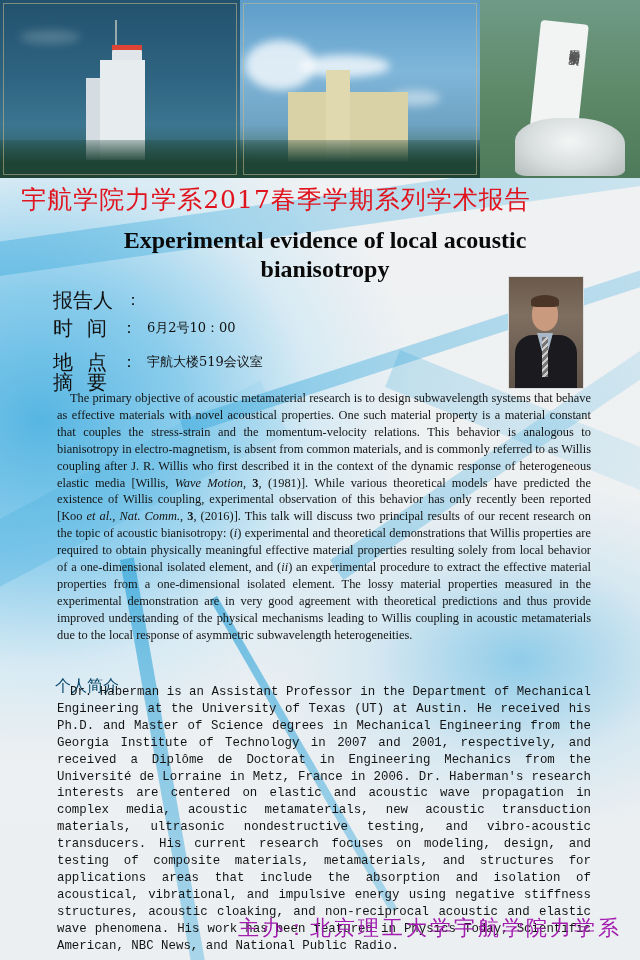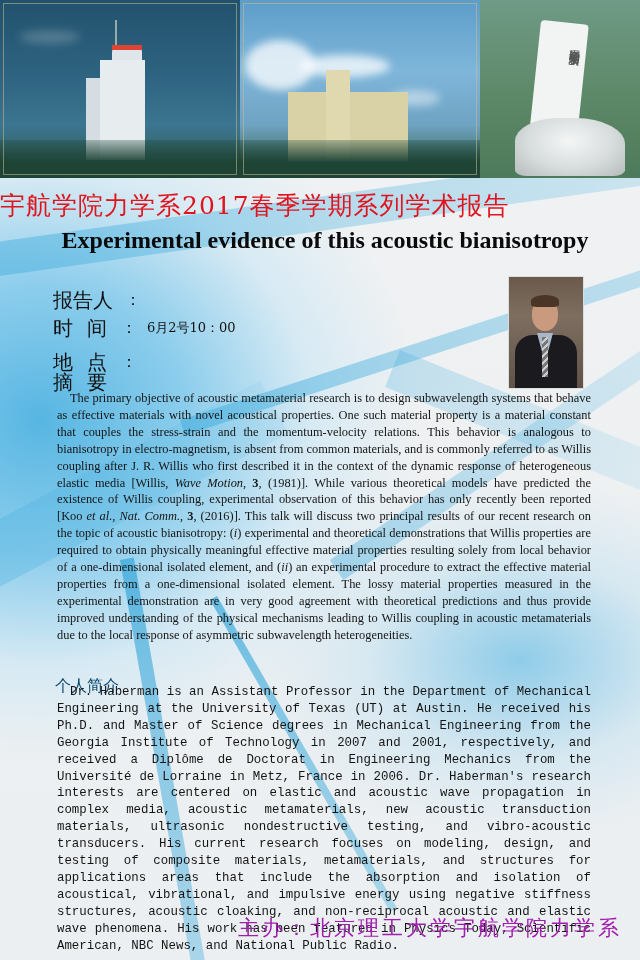--- a/index.html
+++ b/index.html
@@ -41,21 +41,21 @@
   .trees { position:absolute; left:0; bottom:0; width:100%; height:38px; background:linear-gradient(180deg, rgba(30,70,60,0.3), #1e4436 60%); }
   .bldg2 { position:absolute; left:48px; top:92px; width:120px; height:70px; background:#d9d2a6; }
   .bldg2b { position:absolute; left:86px; top:70px; width:24px; height:92px; background:#e0d9b0; }
   .cloud { position:absolute; background:rgba(255,255,255,0.75); border-radius:50%; filter:blur(4px); }
   .stone { position:absolute; left:55px; top:22px; width:48px; height:115px; background:#f2f4f4; transform:rotate(6deg); border-radius:4px; }
   .stone-text { position:absolute; left:62px; top:40px; width:40px; font-family:"DejaVu Serif", serif; font-size:11px; color:#555; writing-mode:vertical-rl; transform:rotate(6deg); line-height:14px; }
   .rock { position:absolute; left:35px; top:118px; width:110px; height:58px; background:radial-gradient(ellipse at 50% 40%, #f4f6f6 0%, #d7dcdc 55%, #b5bcbc 100%); border-radius:40% 45% 10% 10%; }
 
   .content { position:absolute; left:0; top:0; width:640px; height:960px; z-index:2; }
   .cn-title {
-    position:absolute; left:0; top:189px; width:552px; text-align:left;
+    position:absolute; left:0; top:183px; width:552px; text-align:center;
     font-family:"DejaVu Serif", serif; font-size:25px; color:#e0141e; letter-spacing:1px; white-space:nowrap;
   }
   .en-title {
     position:absolute; left:60px; top:226px; width:530px; text-align:center;
     font-family:"Liberation Serif", serif; font-weight:bold; font-size:24px; line-height:29px; color:#0a0a0a;
   }
   .info-row { position:absolute; left:53px; font-size:17px; line-height:20px; white-space:nowrap; display:flex; align-items:center; }
   .info-label { font-family:"DejaVu Serif", serif; font-size:20px; display:inline-block; }
   .info-sep { font-family:"DejaVu Serif", serif; font-size:16px; margin:0 10px 0 12px; }
   .info-value-en { font-family:"Liberation Sans", sans-serif; font-weight:bold; font-size:16px; }
@@ -124,34 +124,35 @@
   </div>
   <div class="panel p3">
     <div class="stone"></div>
     <div class="stone-text">团结勤奋 求实创新</div>
     <div class="rock"></div>
   </div>
 </div>
 
 <div class="content">
   <div class="cn-title">宇航学院力学系2017春季学期系列学术报告</div>
-  <div class="en-title">Experimental evidence of this acoustic bianisotropy</div>
+  <div class="en-title">Experimental evidence of local acoustic bianisotropy</div>
 
   <div class="info-row row1">
     <span class="info-label">报告人</span>
     <span class="info-sep">：</span>
   </div>
   <div class="info-row row2">
     <span class="info-label spaced">时间</span>
     <span class="info-sep" style="margin-left:0">：</span>
     <span class="info-value-cn">6月2号10：00</span>
   </div>
   <div class="info-row row3">
     <span class="info-label spaced">地点</span>
     <span class="info-sep" style="margin-left:0">：</span>
+    <span class="info-value-cn">宇航大楼519会议室</span>
   </div>
   <div class="info-row row4">
     <span class="info-label spaced">摘要</span>
   </div>
 
   <div class="photo" title="Portrait of Prof. Michael R. Haberman">
     <div class="suit"></div>
     <div class="shirt"></div>
     <div class="tie"></div>
     <div class="face"></div>

